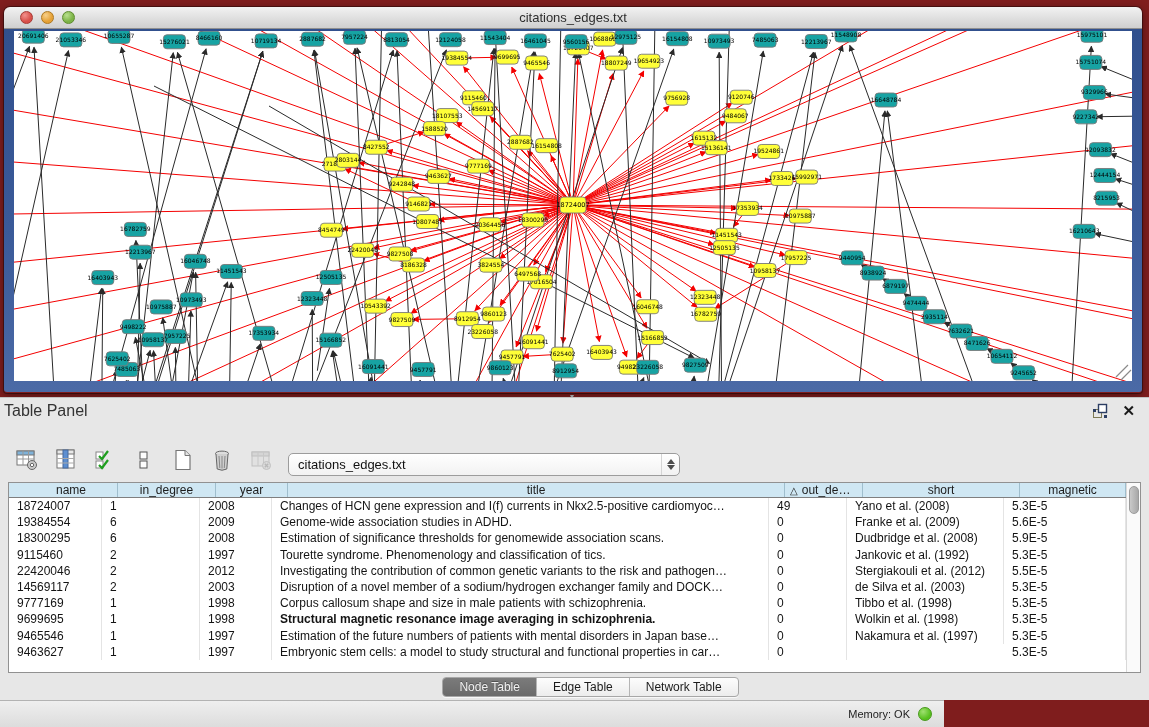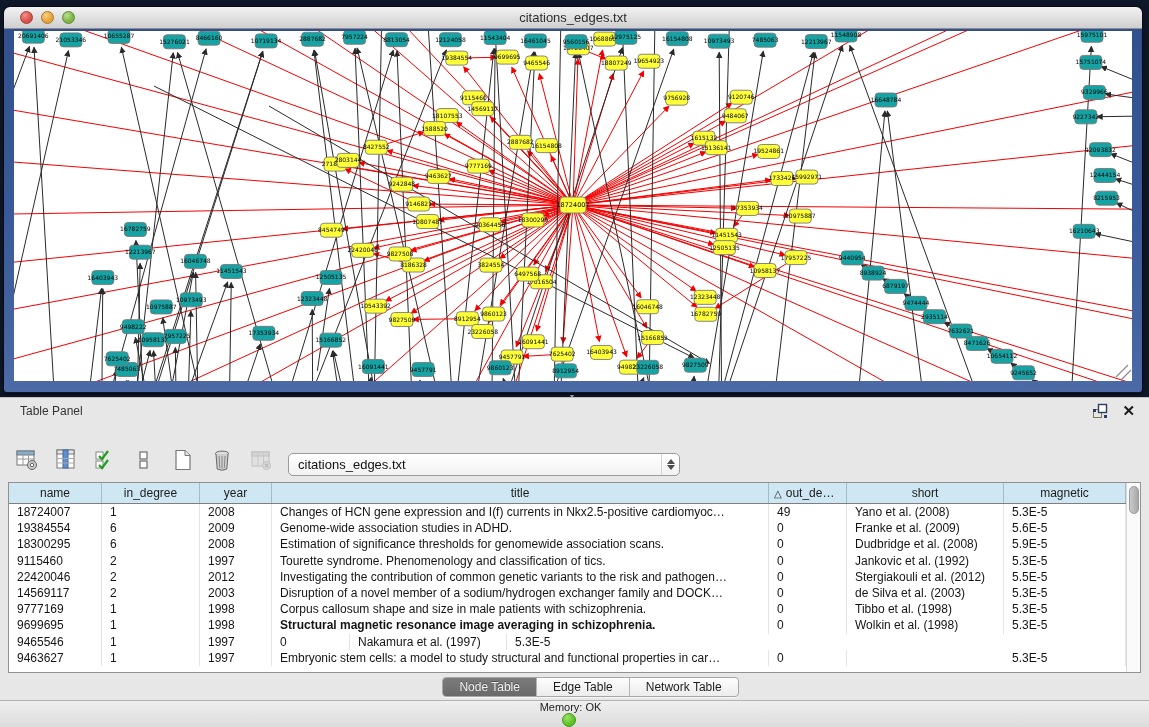--- a/index.html
+++ b/index.html
@@ -1,17 +1,17 @@
 <!DOCTYPE html>
 <html><head>
 <meta charset="utf-8">
 <style>
   * { margin:0; padding:0; box-sizing:border-box; }
   html,body { width:1149px; height:727px; font-family:"Liberation Sans",sans-serif; background:#e9e9e9; overflow:hidden; }
-  #app { position:relative; width:1149px; height:727px; background:#0f172a; }
+  #app { position:relative; width:1149px; height:727px; background:#7f1d1d; }
 
   
   .net-window { position:absolute; left:4px; top:7px; width:1138px; height:386px;
     border-radius:6px 6px 3px 3px; box-shadow:0 2px 8px rgba(0,0,0,.45), 0 0 0 1px rgba(0,0,0,.35); }
   .titlebar { position:relative; height:22px; border-radius:6px 6px 0 0;
     background:linear-gradient(#f2f2f2,#cfcfcf); border-bottom:1px solid #8f8f8f;
     display:flex; align-items:center; justify-content:center; }
   .titlebar .title { font-size:13px; color:#2e2e2e; }
   .traffic { position:absolute; left:16px; top:4px; display:flex; gap:8px; }
   .light { width:13px; height:13px; border-radius:50%; }
@@ -21,39 +21,39 @@
   .blue-frame { height:363px; background:linear-gradient(180deg,#31508d 0%, #3a5a99 55%, #4b6aa6 100%);
     padding:2px 10px 11px 10px; border-radius:0 0 3px 3px; }
   svg.net-canvas { display:block; width:1118px; height:350px; background:#ffffff; }
 
   
   .splitter-handle { position:absolute; left:565px; top:394px; width:14px; height:6px; color:#9a9a9a; font-size:8px; line-height:5px; text-align:center; }
 
   
   .table-panel { position:absolute; left:0; top:397px; width:1149px; height:303px; background:#e7e7e7; border-top:1px solid #c2c2c2; }
   .panel-header { position:relative; height:26px; display:flex; align-items:center; }
-  .panel-title { margin-left:20px; font-size:12px; color:#333; }
+  .panel-title { margin-left:4px; font-size:16px; color:#333; }
   .panel-header-icons { position:absolute; right:14px; top:5px; display:flex; gap:14px; align-items:center; }
   .close-x { font-size:15px; font-weight:bold; color:#1a1a1a; line-height:14px; }
 
   .toolbar { position:absolute; left:14px; top:46px; height:32px; display:flex; align-items:center; gap:13px; }
   .tool-btn { width:26px; height:26px; display:flex; align-items:center; justify-content:center; }
   .fx-label { font-family:"Liberation Serif",serif; font-style:italic; font-weight:bold; font-size:14px; color:#111; }
 
   .table-select { position:absolute; left:288px; top:55px; width:392px; height:23px; background:linear-gradient(#ffffff,#f2f2f2);
     border:1px solid #9c9c9c; border-radius:5px; display:flex; align-items:center; box-shadow:inset 0 1px 0 #fff; }
   .table-select .val { flex:1; padding-left:9px; font-size:13px; color:#111; white-space:nowrap; overflow:hidden; }
   .table-select .spin { width:18px; display:flex; flex-direction:column; align-items:center; justify-content:center; gap:1px; border-left:1px solid #d5d5d5; height:100%; }
   .spin .tri { width:0; height:0; border-left:4px solid transparent; border-right:4px solid transparent; }
   .tri.up   { border-bottom:5px solid #4d4d4d; }
   .tri.down { border-top:5px solid #4d4d4d; }
 
   
   .table-area { position:absolute; left:8px; top:84px; width:1133px; height:191px; background:#fff; border:1px solid #919191; overflow:hidden; }
-  .thead { display:flex; height:21px; background:#cfe7f3; border-bottom:1px solid #7f7f7f; width:1117px; }
+  .thead { display:flex; height:15px; background:#cfe7f3; border-bottom:1px solid #7f7f7f; width:1117px;padding-left:16px; }
   .th { font-size:12px; color:#1c1c1c; display:flex; align-items:center; justify-content:center;
         border-right:1px solid #9fbecd; overflow:hidden; white-space:nowrap; flex-shrink:0; }
   .th.sorted { justify-content:flex-start; padding-left:5px; gap:4px; }
   .sort-glyph { font-size:10px; color:#222; }
   .tbody { position:relative; }
   .tr { display:flex; height:16.2px; width:1117px; }
   .td { font-size:12px; color:#141414; display:flex; align-items:center; padding-left:8px;
         border-right:1px solid #e4e4e4; overflow:hidden; white-space:nowrap; flex-shrink:0; }
   .vscroll { position:absolute; right:0; top:0; width:14px; height:189px; background:#fafafa; border-left:1px solid #d9d9d9; }
   .vscroll .thumb { position:absolute; left:1.5px; top:3px; width:10px; height:28px; border-radius:6px;
@@ -61,23 +61,23 @@
 
   
   .tabs-row { position:absolute; left:16px; top:279px; width:1149px; display:flex; justify-content:center; }
   .segmented { display:flex; height:20px; border:1px solid #a7a7a7; border-radius:4px; overflow:hidden;
     background:linear-gradient(#fdfdfd,#ececec); box-shadow:0 1px 0 rgba(255,255,255,.7); }
   .seg { font-size:12px; color:#1c1c1c; padding:0 16px; display:flex; align-items:center; border-right:1px solid #b5b5b5; }
   .seg:last-child { border-right:none; }
   .seg.active { background:linear-gradient(#7b7b7b,#6a6a6a); color:#f0f0f0; text-shadow:0 -1px 0 rgba(0,0,0,.3); }
 
   
-  .status-bar { position:absolute; left:0; top:700px; width:1149px; height:27px;
+  .status-bar { position:absolute; left:0; top:700px; width:944px; height:27px;
     background:linear-gradient(#efefef,#dcdcdc); border-top:1px solid #b3b3b3;
-    display:flex; align-items:center; justify-content:flex-end;flex-direction:column; }
+    display:flex; align-items:center; justify-content:flex-end; }
   .memory-label { font-size:11px; color:#222; margin-right:8px; }
   .memory-dot { width:14px; height:14px; border-radius:50%; margin-right:12px;
     background:radial-gradient(circle at 35% 30%, #9fe070, #57c01e 65%); border:1px solid #46991a; }
 </style>
 </head>
 <body>
 
 <div id="app">
 
   <div class="net-window">
@@ -951,20 +951,21 @@
             <div class="td" style="width: 72px;">1998</div>
             <div class="td" style="width: 497px; font-weight: bold;">Structural magnetic resonance image averaging in schizophrenia.</div>
             <div class="td" style="width: 78px;">0</div>
             <div class="td" style="width: 157px;">Wolkin et al. (1998)</div>
             <div class="td" style="flex: 1 1 0%;">5.3E-5</div>
           </div>
           <div class="tr">
             <div class="td" style="width: 93px;">9465546</div>
             <div class="td" style="width: 98px;">1</div>
             <div class="td" style="width: 72px;">1997</div>
+            <div class="td" style="width: 497px;">Estimation of the future numbers of patients with mental disorders in Japan base…</div>
             <div class="td" style="width: 78px;">0</div>
             <div class="td" style="width: 157px;">Nakamura et al. (1997)</div>
             <div class="td" style="flex: 1 1 0%;">5.3E-5</div>
           </div>
           <div class="tr">
             <div class="td" style="width: 93px;">9463627</div>
             <div class="td" style="width: 98px;">1</div>
             <div class="td" style="width: 72px;">1997</div>
             <div class="td" style="width: 497px;">Embryonic stem cells: a model to study structural and functional properties in car…</div>
             <div class="td" style="width: 78px;">0</div>

